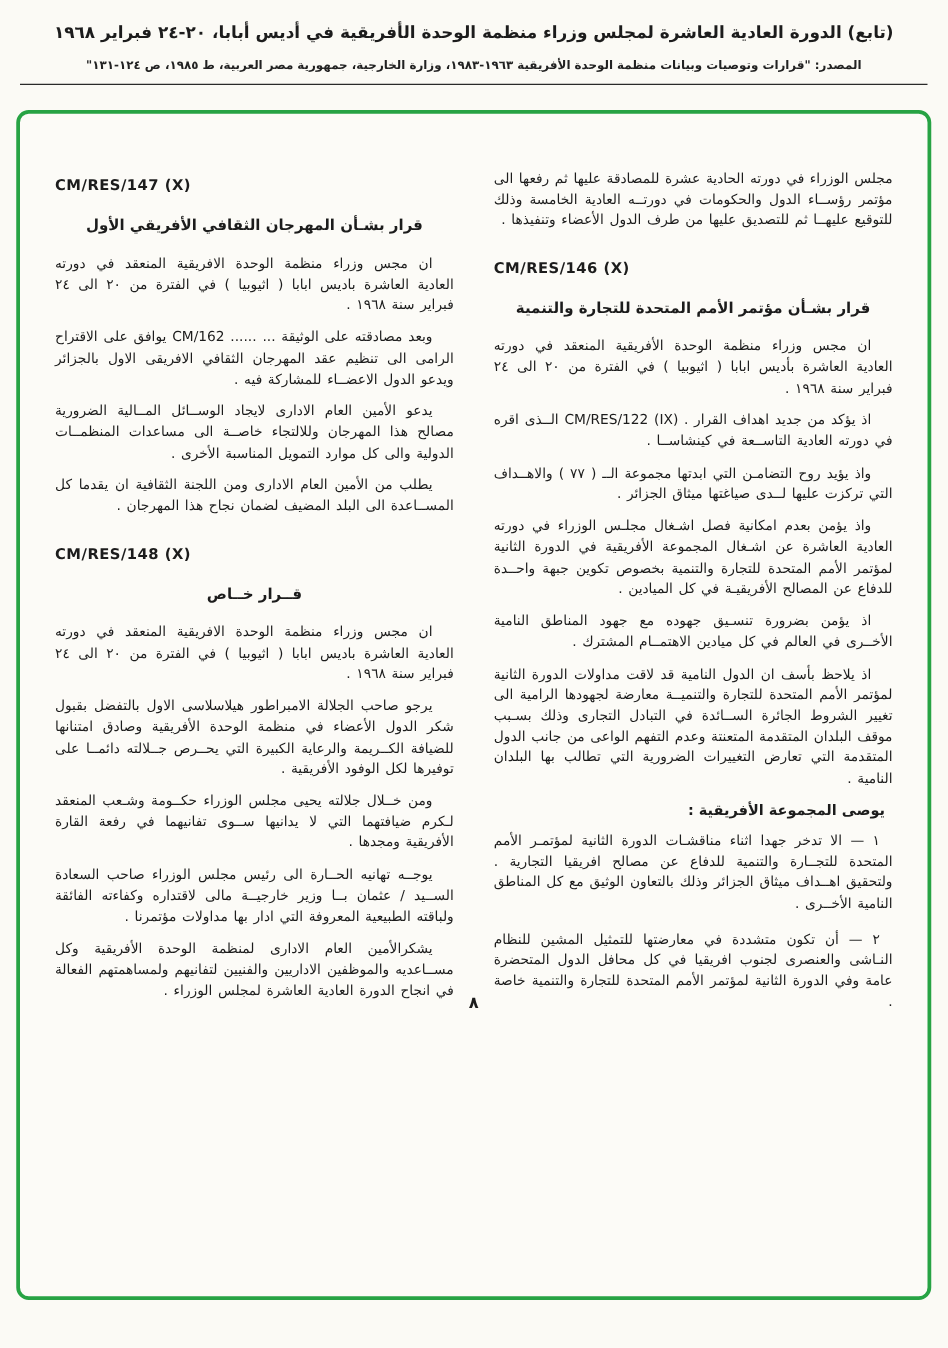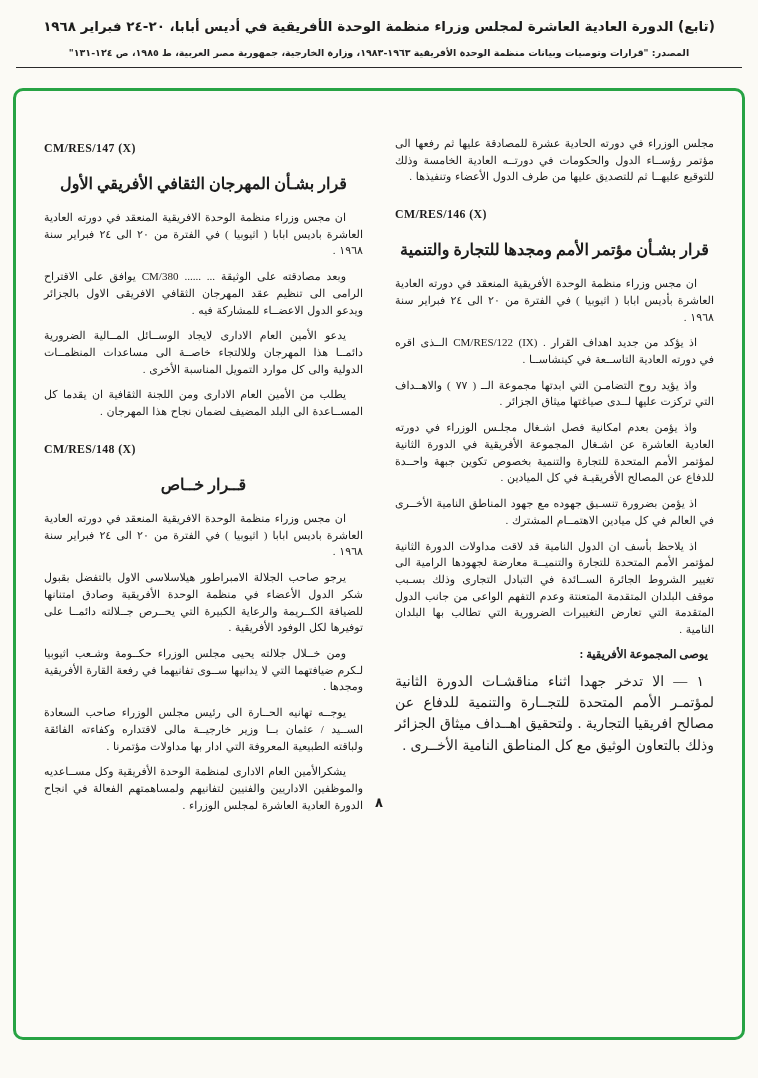--- a/index.html
+++ b/index.html
@@ -44,21 +44,21 @@
     border-radius: 10px;
     background: #fcfbf7;
     padding: 44px 28px 16px 28px;
   }
   .columns {
     display: flex;
     direction: rtl;
     gap: 32px;
     height: 100%;
   }
-  .column { flex: 1; direction: rtl; min-width: 0; font-family: Liberation Serif, serif; }
+  .column { flex: 1; direction: rtl; min-width: 0; }
 
   
   .para {
     font-size: 11px;
     line-height: 1.52;
     text-align: justify;
     text-indent: 17px;
     margin: 0 0 9px 0;
     word-spacing: 1px;
   }
@@ -68,31 +68,31 @@
     text-align: left;
     font-weight: bold;
     font-size: 11.8px;
     letter-spacing: 0.4px;
     margin: 6px 0 18px 0;
   }
   .res-code.spaced-top { margin-top: 22px; }
   .res-heading {
     text-align: center;
     font-weight: bold;
-    font-size: 16px;
+    font-size: 12px;
     margin: 0 0 16px 0;
   }
   .subheading {
     font-weight: bold;
     font-size: 11.6px;
     text-indent: 6px;
     margin: 4px 0 10px 0;
   }
   .list-item {
-    font-size: 14px;
+    font-size: 11px;
     line-height: 1.52;
     text-align: justify;
     text-indent: 10px;
     margin: 0 0 12px 0;
     word-spacing: 1px;
   }
 
   
   .page-number {
     position: absolute;
@@ -115,48 +115,49 @@
     <hr class="header-rule">
   </header>
 
   <div class="content-frame">
     <div class="columns">
 
       <div class="column">
         <p class="para continuation">مجلس الوزراء في دورته الحادية عشرة للمصادقة عليها ثم رفعها الى مؤتمر رؤســاء الدول والحكومات في دورتــه العادية الخامسة وذلك للتوقيع عليهــا ثم للتصديق عليها من طرف الدول الأعضاء وتنفيذها .</p>
 
         <div class="res-code spaced-top">CM/RES/146  (X)</div>
-        <h3 class="res-heading">قرار بشـأن مؤتمر الأمم ومجدها للتجارة والتنمية</h3>
+        <h3 class="res-heading">قرار بشـأن مؤتمر الأمم المتحدة للتجارة والتنمية</h3>
 
         <p class="para">ان مجس وزراء منظمة الوحدة الأفريقية المنعقد في دورته العادية العاشرة بأديس ابابا ( اثيوبيا ) في الفترة من ٢٠ الى ٢٤ فبراير سنة ١٩٦٨ .</p>
         <p class="para">اذ يؤكد من جديد اهداف القرار . CM/RES/122 (IX) الــذى اقره في دورته العادية التاســعة في كينشاســا .</p>
         <p class="para">واذ يؤيد روح التضامـن التي ابدتها مجموعة الــ ( ٧٧ ) والاهــداف التي تركزت عليها لــدى صياغتها ميثاق الجزائر .</p>
         <p class="para">واذ يؤمن بعدم امكانية فصل اشـغال مجلـس الوزراء في دورته العادية العاشرة عن اشـغال المجموعة الأفريقية في الدورة الثانية لمؤتمر الأمم المتحدة للتجارة والتنمية بخصوص تكوين جبهة واحــدة للدفاع عن المصالح الأفريقيـة في كل الميادين .</p>
         <p class="para">اذ يؤمن بضرورة تنسـيق جهوده مع جهود المناطق النامية الأخــرى في العالم في كل ميادين الاهتمــام المشترك .</p>
         <p class="para">اذ يلاحظ بأسف ان الدول النامية قد لاقت مداولات الدورة الثانية لمؤتمر الأمم المتحدة للتجارة والتنميــة معارضة لجهودها الرامية الى تغيير الشروط الجائرة الســائدة في التبادل التجارى وذلك بسـبب موقف البلدان المتقدمة المتعنتة وعدم التفهم الواعى من جانب الدول المتقدمة التي تعارض التغييرات الضرورية التي تطالب بها البلدان النامية .</p>
 
         <div class="subheading">يوصى المجموعة الأفريقية :</div>
         <p class="list-item">١ — الا تدخر جهدا اثناء مناقشـات الدورة الثانية لمؤتمـر الأمم المتحدة للتجــارة والتنمية للدفاع عن مصالح افريقيا التجارية . ولتحقيق اهــداف ميثاق الجزائر وذلك بالتعاون الوثيق مع كل المناطق النامية الأخــرى .</p>
+        <p class="list-item">٢ — أن تكون متشددة في معارضتها للتمثيل المشين للنظام النـاشى والعنصرى لجنوب افريقيا في كل محافل الدول المتحضرة عامة وفي الدورة الثانية لمؤتمر الأمم المتحدة للتجارة والتنمية خاصة .</p>
       </div>
 
       <div class="column">
         <div class="res-code">CM/RES/147  (X)</div>
         <h3 class="res-heading">قرار بشـأن المهرجان الثقافي الأفريقي الأول</h3>
 
         <p class="para">ان مجس وزراء منظمة الوحدة الافريقية المنعقد في دورته العادية العاشرة باديس ابابا ( اثيوبيا ) في الفترة من ٢٠ الى ٢٤ فبراير سنة ١٩٦٨ .</p>
-        <p class="para">وبعد مصادقته على الوثيقة ... ...... CM/380 يوافق على الاقتراح الرامى الى تنظيم عقد المهرجان الثقافي الافريقى الاول بالجزائر ويدعو الدول الاعضــاء للمشاركة فيه .</p>
-        <p class="para">يدعو الأمين العام الادارى لايجاد الوســائل المــالية الضرورية دائمــا هذا المهرجان وللالتجاء خاصــة الى مساعدات المنظمــات الدولية والى كل موارد التمويل المناسبة الأخرى .</p>
+        <p class="para">وبعد مصادقته على الوثيقة ... ...... CM/162 يوافق على الاقتراح الرامى الى تنظيم عقد المهرجان الثقافي الافريقى الاول بالجزائر ويدعو الدول الاعضــاء للمشاركة فيه .</p>
+        <p class="para">يدعو الأمين العام الادارى لايجاد الوســائل المــالية الضرورية مصالح هذا المهرجان وللالتجاء خاصــة الى مساعدات المنظمــات الدولية والى كل موارد التمويل المناسبة الأخرى .</p>
         <p class="para">يطلب من الأمين العام الادارى ومن اللجنة الثقافية ان يقدما كل المســاعدة الى البلد المضيف لضمان نجاح هذا المهرجان .</p>
 
         <div class="res-code spaced-top">CM/RES/148  (X)</div>
         <h3 class="res-heading">قــرار خــاص</h3>
 
         <p class="para">ان مجس وزراء منظمة الوحدة الافريقية المنعقد في دورته العادية العاشرة باديس ابابا ( اثيوبيا ) في الفترة من ٢٠ الى ٢٤ فبراير سنة ١٩٦٨ .</p>
         <p class="para">يرجو صاحب الجلالة الامبراطور هيلاسلاسى الاول بالتفضل بقبول شكر الدول الأعضاء في منظمة الوحدة الأفريقية وصادق امتنانها للضيافة الكــريمة والرعاية الكبيرة التي يحــرص جــلالته دائمــا على توفيرها لكل الوفود الأفريقية .</p>
-        <p class="para">ومن خــلال جلالته يحيى مجلس الوزراء حكــومة وشـعب اثيوبيا لـكرم ضيافتهما التي لا يدانيها ســوى تفانيهما في رفعة القارة الأفريقية ومجدها .</p>
+        <p class="para">ومن خــلال جلالته يحيى مجلس الوزراء حكــومة وشـعب المنعقد لـكرم ضيافتهما التي لا يدانيها ســوى تفانيهما في رفعة القارة الأفريقية ومجدها .</p>
         <p class="para">يوجــه تهانيه الحــارة الى رئيس مجلس الوزراء صاحب السعادة الســيد / عثمان بــا وزير خارجيــة مالى لاقتداره وكفاءته الفائقة ولباقته الطبيعية المعروفة التي ادار بها مداولات مؤتمرنا .</p>
         <p class="para">يشكرالأمين العام الادارى لمنظمة الوحدة الأفريقية وكل مســاعديه والموظفين الاداريين والفنيين لتفانيهم ولمساهمتهم الفعالة في انجاح الدورة العادية العاشرة لمجلس الوزراء .</p>
       </div>
 
     </div>
   </div>
 
   <div class="page-number">٨</div>
 
 </div>

